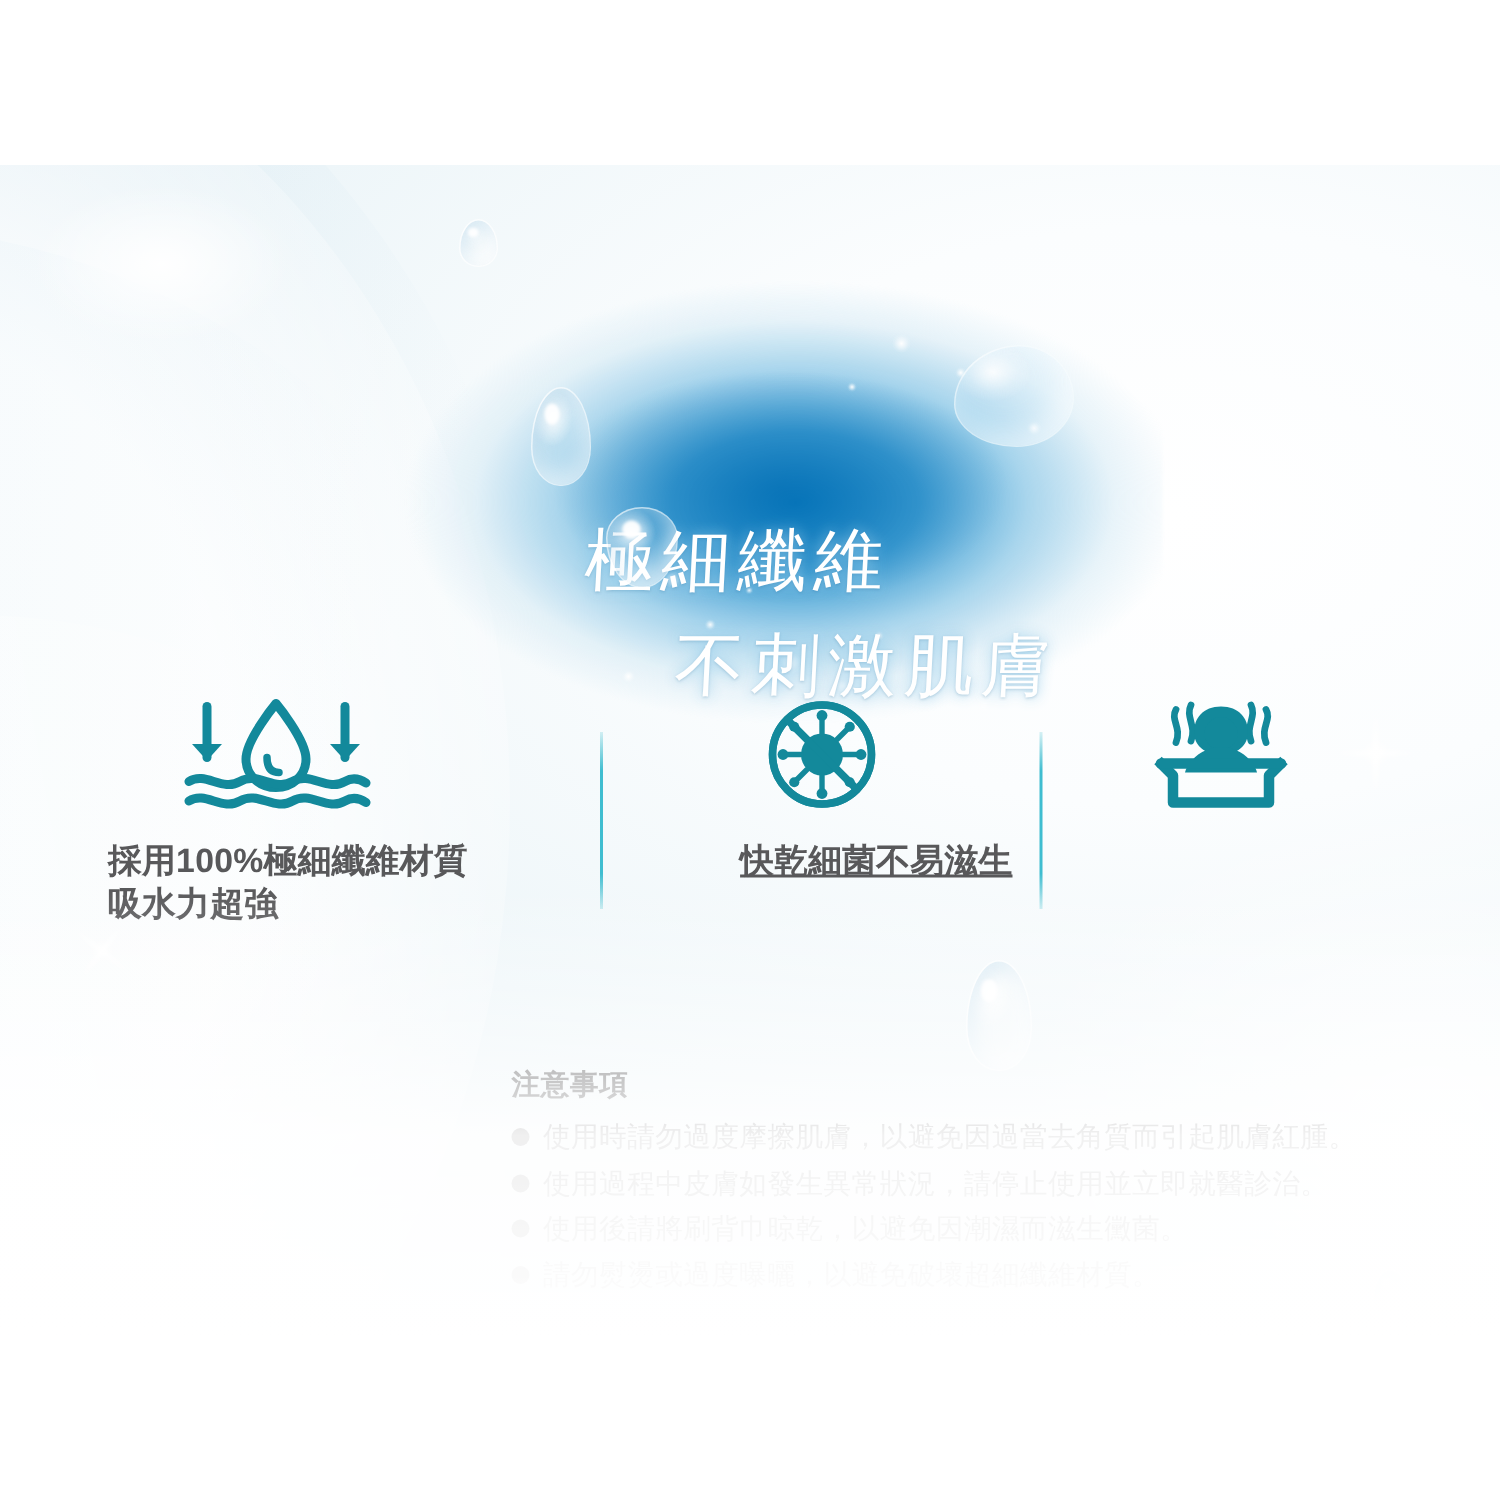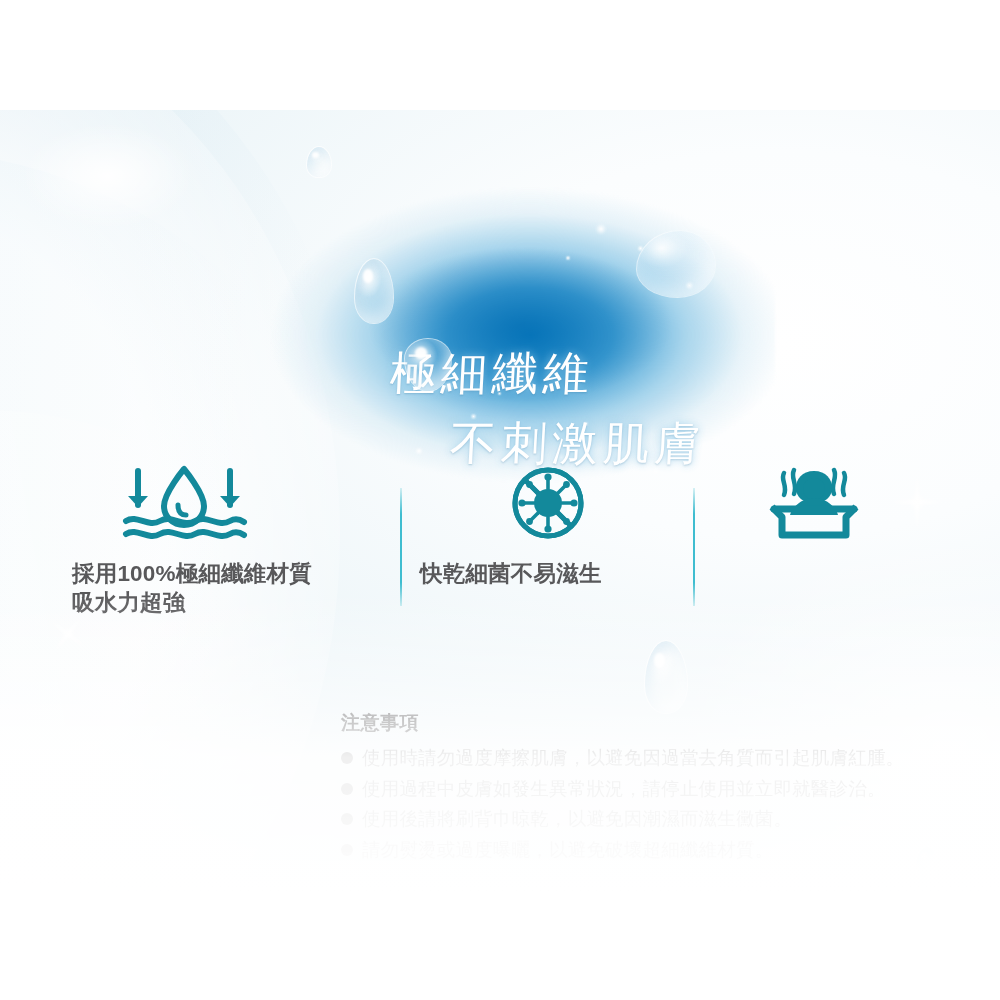--- a/index.html
+++ b/index.html
@@ -212,21 +212,21 @@
     font-weight: bold;
     font-size: 22.5px;
     line-height: 1.30;
     letter-spacing: 0.2px;
     white-space: pre-line;
   }
   #feature-0 { left: 72px; width: 310px; }
   #feature-0 .icon-wrap { justify-content: flex-start; padding-left: 48px; }
   #feature-1 { left: 420px; width: 255px; }
   #feature-1 .icon-wrap { justify-content: center; }
-  #feature-1 .caption { text-align: left; }
+  #feature-1 .caption { text-align: right; text-decoration: underline; }
   #feature-2 { left: 726px; width: 250px; }
   #feature-2 .icon-wrap { justify-content: flex-start; padding-left: 42px; }
 
   .divider {
     position: absolute;
     top: 23px;
     width: 2px;
     height: 118px;
     background: linear-gradient(to bottom, rgba(64,190,205,0.20), #3fbdd0 22%, #3fbdd0 80%, rgba(64,190,205,0.25));
   }

